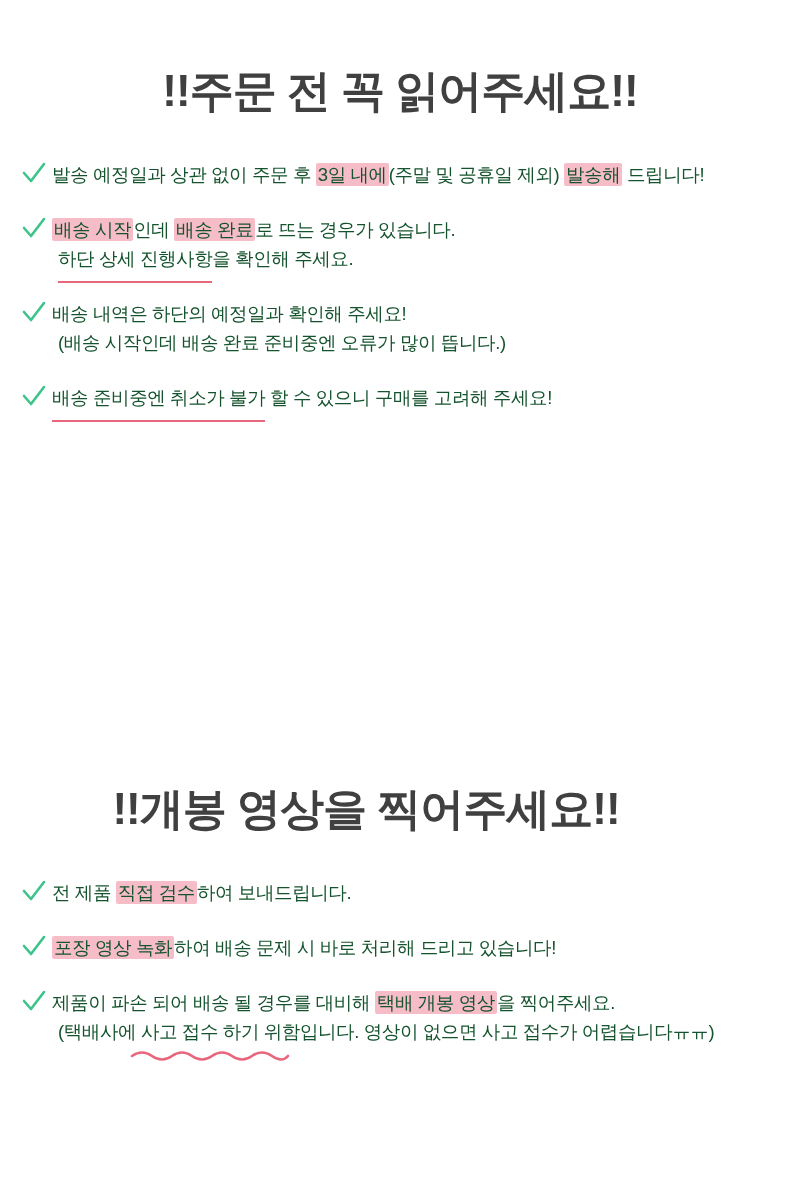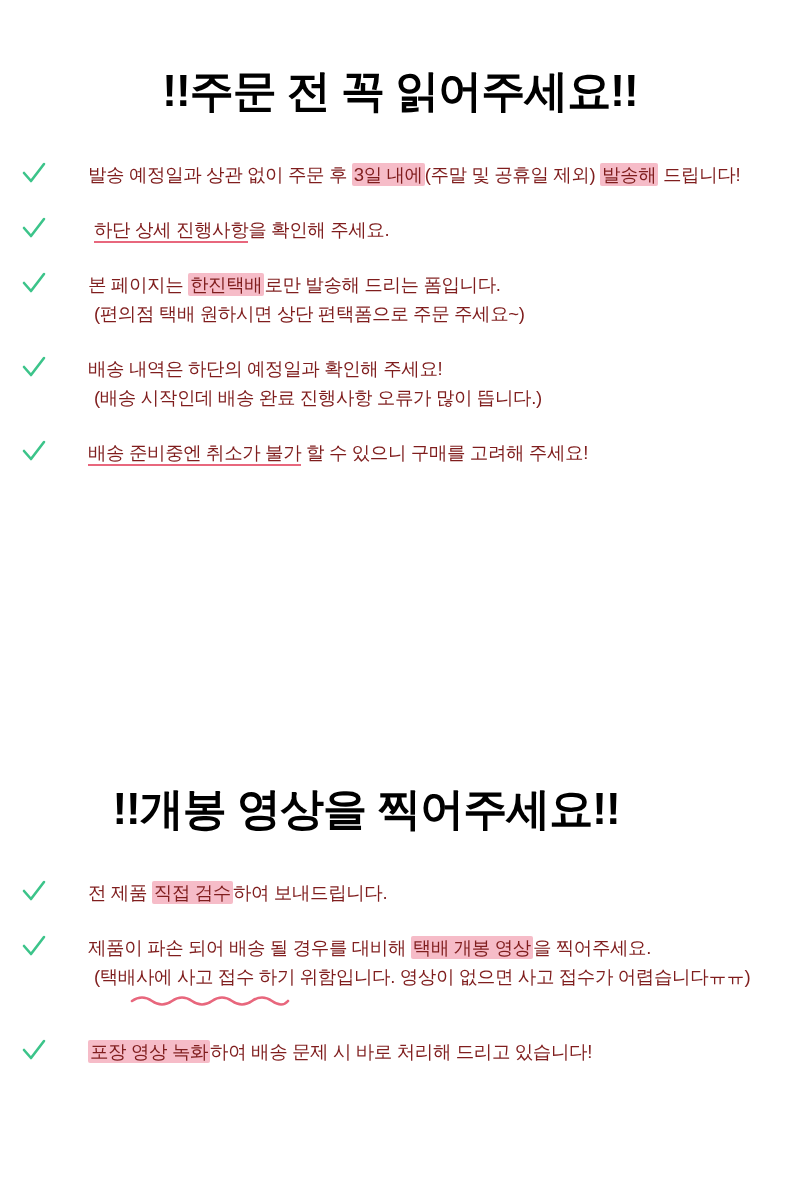--- a/index.html
+++ b/index.html
@@ -23,21 +23,21 @@
     position: relative;
     box-sizing: border-box;
   }
 
   
   .section-title {
     text-align: center;
     font-size: 44px;
     font-weight: bold;
     letter-spacing: -1px;
-    color: #000000;
+    color: #404040;
     white-space: nowrap;
   }
   #section-1-title { margin: 0; padding-top: 62px; }
   #section-2-title { margin: 0; padding-top: 0px; }
 
   
   .notice-list {
     list-style: none;
     margin: 0;
     padding: 0;
@@ -51,38 +51,37 @@
     position: absolute;
     left: 22px;
     top: 1px;
     width: 24px;
     height: 24px;
     display: block;
   }
   .line {
     font-size: 18.5px;
     line-height: 29px;
-    color: #7f1d1d;
+    color: #14532d;
     white-space: nowrap;
     letter-spacing: -0.4px;
-    margin-left: 36px;
   }
   .line.sub {
     padding-left: 6px;
   }
 
   
   .hl {
     background: #f6bcc8;
     border-radius: 2px;
     padding: 1px 2px;
   }
   .ul-red {
     border-bottom: 2.5px solid #e8677d;
-    padding-bottom: 1px;
+    padding-bottom: 12px;
   }
 
   .squiggle {
     display: block;
     margin-left: 78px;
     margin-top: 2px;
   }
 
   .sec1 { position: absolute; top: 160px; left: 0; width: 800px; }
   .sec2-title-wrap { position: absolute; top: 780px; left: 0; width: 732px; }
@@ -99,35 +98,29 @@
       <li class="notice-item">
         <span class="check-icon"><svg viewBox="0 0 24 24" width="24" height="24" aria-hidden="true">
             <path d="M2 12 L9 20 L22 3" fill="none" stroke="#3cc48a" stroke-width="2.6" stroke-linecap="round" stroke-linejoin="round"></path>
           </svg></span>
         <div class="line"><span>발송 예정일과 상관 없이 주문 후 </span><span class="hl">3일 내에</span><span>(주말 및 공휴일 제외) </span><span class="hl">발송해</span><span> 드립니다!</span></div>
       </li>
       <li class="notice-item">
         <span class="check-icon"><svg viewBox="0 0 24 24" width="24" height="24" aria-hidden="true">
             <path d="M2 12 L9 20 L22 3" fill="none" stroke="#3cc48a" stroke-width="2.6" stroke-linecap="round" stroke-linejoin="round"></path>
           </svg></span>
+        <div class="line"><span class="hl">배송 시작</span><span>인데 </span><span class="hl">배송 완료</span><span>로 뜨는 경우가 있습니다.</span></div>
         <div class="line sub"><span class="ul-red">하단 상세 진행사항</span><span>을 확인해 주세요.</span></div>
       </li>
       <li class="notice-item">
         <span class="check-icon"><svg viewBox="0 0 24 24" width="24" height="24" aria-hidden="true">
             <path d="M2 12 L9 20 L22 3" fill="none" stroke="#3cc48a" stroke-width="2.6" stroke-linecap="round" stroke-linejoin="round"></path>
           </svg></span>
-        <div class="line"><span>본 페이지는 </span><span class="hl">한진택배</span><span>로만 발송해 드리는 폼입니다.</span></div>
-        <div class="line sub"><span>(편의점 택배 원하시면 상단 편택폼으로 주문 주세요~)</span></div>
-      </li>
-      <li class="notice-item">
-        <span class="check-icon"><svg viewBox="0 0 24 24" width="24" height="24" aria-hidden="true">
-            <path d="M2 12 L9 20 L22 3" fill="none" stroke="#3cc48a" stroke-width="2.6" stroke-linecap="round" stroke-linejoin="round"></path>
-          </svg></span>
         <div class="line"><span>배송 내역은 하단의 예정일과 확인해 주세요!</span></div>
-        <div class="line sub"><span>(배송 시작인데 배송 완료 진행사항 오류가 많이 뜹니다.)</span></div>
+        <div class="line sub"><span>(배송 시작인데 배송 완료 준비중엔 오류가 많이 뜹니다.)</span></div>
       </li>
       <li class="notice-item">
         <span class="check-icon"><svg viewBox="0 0 24 24" width="24" height="24" aria-hidden="true">
             <path d="M2 12 L9 20 L22 3" fill="none" stroke="#3cc48a" stroke-width="2.6" stroke-linecap="round" stroke-linejoin="round"></path>
           </svg></span>
         <div class="line"><span class="ul-red">배송 준비중엔 취소가 불가</span><span> 할 수 있으니 구매를 고려해 주세요!</span></div>
       </li>
     </ul>
 
   <div class="sec2-title-wrap">
@@ -138,27 +131,27 @@
       <li class="notice-item">
         <span class="check-icon"><svg viewBox="0 0 24 24" width="24" height="24" aria-hidden="true">
             <path d="M2 12 L9 20 L22 3" fill="none" stroke="#3cc48a" stroke-width="2.6" stroke-linecap="round" stroke-linejoin="round"></path>
           </svg></span>
         <div class="line"><span>전 제품 </span><span class="hl">직접 검수</span><span>하여 보내드립니다.</span></div>
       </li>
       <li class="notice-item">
         <span class="check-icon"><svg viewBox="0 0 24 24" width="24" height="24" aria-hidden="true">
             <path d="M2 12 L9 20 L22 3" fill="none" stroke="#3cc48a" stroke-width="2.6" stroke-linecap="round" stroke-linejoin="round"></path>
           </svg></span>
+        <div class="line"><span class="hl">포장 영상 녹화</span><span>하여 배송 문제 시 바로 처리해 드리고 있습니다!</span></div>
+      </li>
+      <li class="notice-item">
+        <span class="check-icon"><svg viewBox="0 0 24 24" width="24" height="24" aria-hidden="true">
+            <path d="M2 12 L9 20 L22 3" fill="none" stroke="#3cc48a" stroke-width="2.6" stroke-linecap="round" stroke-linejoin="round"></path>
+          </svg></span>
         <div class="line"><span>제품이 파손 되어 배송 될  경우를 대비해 </span><span class="hl">택배 개봉 영상</span><span>을 찍어주세요.</span></div>
         <div class="line sub"><span>(택배사에 사고 접수 하기 위함입니다. 영상이 없으면 사고 접수가 어렵습니다ㅠㅠ)</span></div>
         <span class="squiggle"><svg width="160" height="14" viewBox="0 0 160 14" aria-hidden="true">
             <path d="M2 8 Q12 1 22 8 T42 8 T62 8 T82 8 T102 8 T122 8 T142 8 T158 8" fill="none" stroke="#e8677d" stroke-width="2.6" stroke-linecap="round"></path>
           </svg></span>
       </li>
-      <li class="notice-item">
-        <span class="check-icon"><svg viewBox="0 0 24 24" width="24" height="24" aria-hidden="true">
-            <path d="M2 12 L9 20 L22 3" fill="none" stroke="#3cc48a" stroke-width="2.6" stroke-linecap="round" stroke-linejoin="round"></path>
-          </svg></span>
-        <div class="line"><span class="hl">포장 영상 녹화</span><span>하여 배송 문제 시 바로 처리해 드리고 있습니다!</span></div>
-      </li>
     </ul>
 
 </div>
 
 </body></html>

